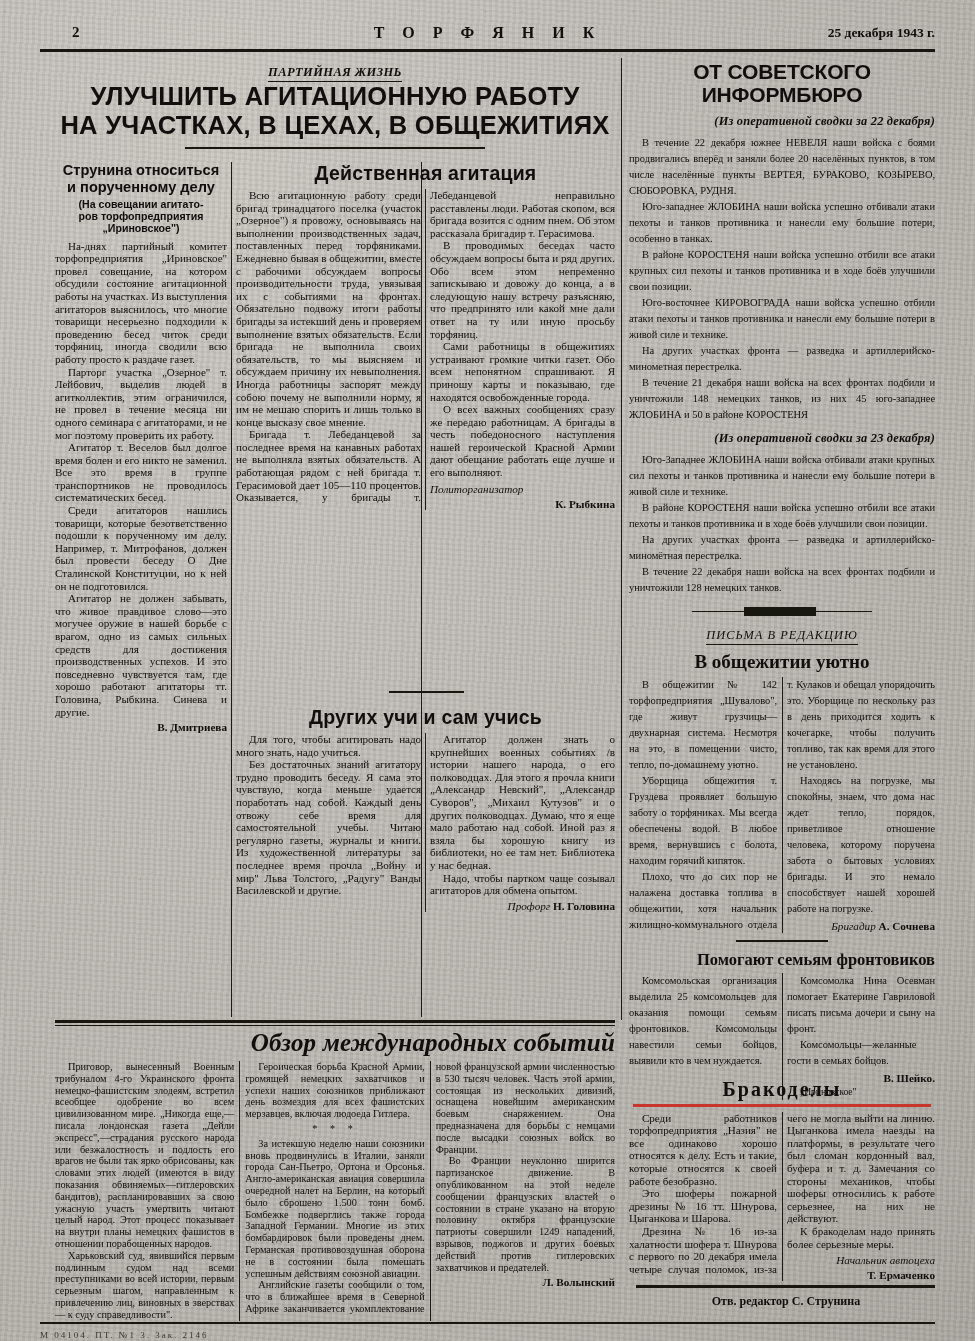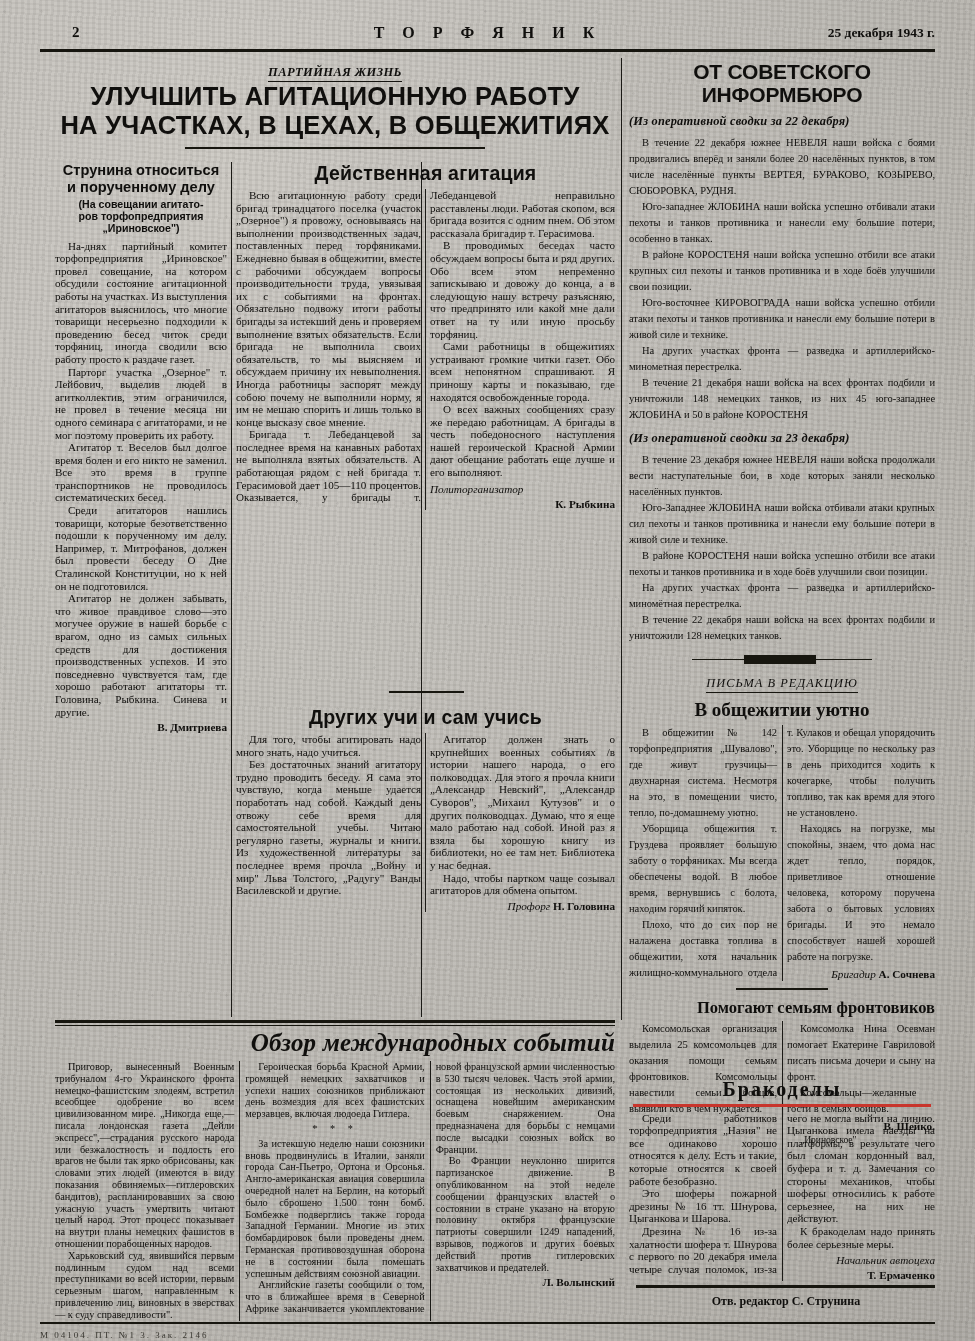--- a/index.html
+++ b/index.html
@@ -86,21 +86,21 @@
 
   .twocol{column-count:2;column-gap:9px;column-rule:1.2px solid #1b1a16;}
 
   
   .right{position:absolute;left:629px;top:60px;width:306px;}
   .big-head{
     font-family:"Liberation Sans", sans-serif;font-weight:bold;
     font-size:21px;line-height:23px;text-align:center;letter-spacing:-.2px;
   }
   .svodka{
-    font-style:italic;font-weight:bold;font-size:12.4px;text-align:left;
+    font-style:italic;font-weight:bold;font-size:12.4px;text-align:right;
     margin:8px 0 6px;letter-spacing:.2px;
   }
   .right p{font-size:10.5px;line-height:16px;text-indent:13px;}
   .ornament{display:block;margin:11px auto 9px;width:180px;height:9px;position:relative;}
   .ornament:before{content:"";position:absolute;left:0;top:4px;width:180px;height:1.4px;background:#17160f;}
   .ornament:after{content:"";position:absolute;left:52px;top:0;width:72px;height:9px;background:#17160f;}
   .letters-rubric{
     font-style:italic;font-size:12.4px;text-align:center;letter-spacing:1px;
     border-bottom:1.2px solid #17160f;display:inline-block;padding-bottom:1px;
   }
@@ -218,21 +218,20 @@
     <div class="big-head">ОТ СОВЕТСКОГО ИНФОРМБЮРО</div>
     <div class="svodka">(Из оперативной сводки за 22 декабря)</div>
     <p>В течение 22 декабря южнее НЕВЕЛЯ наши войска с боями продвигались вперёд и заняли более 20 населённых пунктов, в том числе населённые пункты ВЕРТЕЯ, БУРАКОВО, КОЗЫРЕВО, СЮБОРОВКА, РУДНЯ.</p>
     <p>Юго-западнее ЖЛОБИНА наши войска успешно отбивали атаки пехоты и танков противника и нанесли ему большие потери, особенно в танках.</p>
     <p>В районе КОРОСТЕНЯ наши войска успешно отбили все атаки крупных сил пехоты и танков противника и в ходе боёв улучшили свои позиции.</p>
     <p>Юго-восточнее КИРОВОГРАДА наши войска успешно отбили атаки пехоты и танков противника и нанесли ему большие потери в живой силе и технике.</p>
     <p>На других участках фронта — разведка и артиллерийско-минометная перестрелка.</p>
     <p>В течение 21 декабря наши войска на всех фронтах подбили и уничтожили 148 немецких танков, из них 45 юго-западнее ЖЛОБИНА и 50 в районе КОРОСТЕНЯ</p>
 
     <div class="svodka">(Из оперативной сводки за 23 декабря)</div>
-    <p>В течение 23 декабря южнее НЕВЕЛЯ наши войска продолжали вести наступательные бои, в ходе которых заняли несколько населённых пунктов.</p>
     <p>Юго-Западнее ЖЛОБИНА наши войска отбивали атаки крупных сил пехоты и танков противника и нанесли ему большие потери в живой силе и технике.</p>
     <p>В районе КОРОСТЕНЯ наши войска успешно отбили все атаки пехоты и танков противника и в ходе боёв улучшили свои позиции.</p>
     <p>На других участках фронта — разведка и артиллерийско-миномётная перестрелка.</p>
     <p>В течение 22 декабря наши войска на всех фронтах подбили и уничтожили 128 немецких танков.</p>
 
     <div class="ornament"></div>
 
     <div class="letters-wrap">
       <span class="letters-rubric">ПИСЬМА В РЕДАКЦИЮ</span>
     </div>

